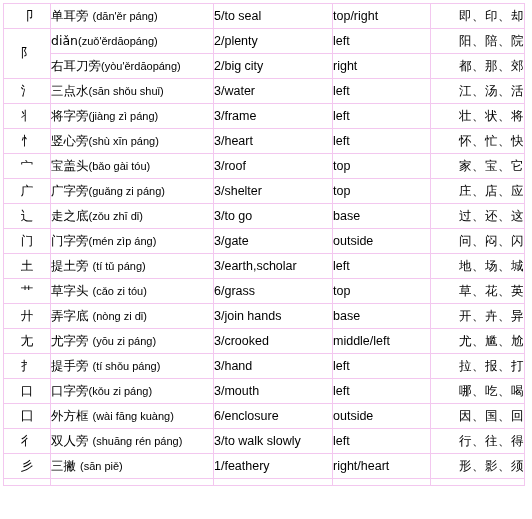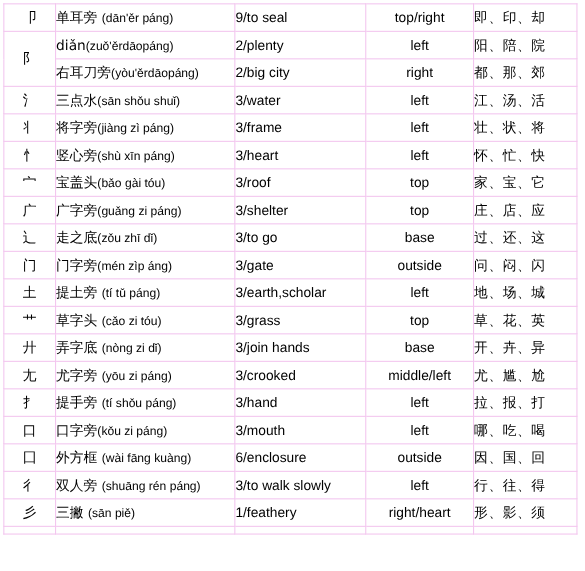--- a/index.html
+++ b/index.html
@@ -58,26 +58,26 @@
     font-family: "Liberation Sans", "DejaVu Sans", sans-serif;
     font-size: 11px;
   }
   td.cell-meaning {
     text-align: left;
     padding-left: 3px;
     font-size: 12.5px;
     white-space: nowrap;
   }
   td.cell-position {
-    text-align: center;
+    text-align: left;
     font-size: 12.5px;
     white-space: nowrap;
   }
   td.cell-examples {
-    text-align: left;
+    text-align: right;
     font-size: 13.5px;
     font-family: "DejaVu Sans", "Liberation Sans", sans-serif;
     letter-spacing: 0.5px;
     white-space: nowrap;
   }
   tr.row-clipped td {
     height: 7px;
     overflow: hidden;
   }
   tr.row-clipped td > * {
@@ -96,21 +96,21 @@
       <col class="c-name">
       <col class="c-meaning">
       <col class="c-position">
       <col class="c-examples">
     </colgroup>
     <tbody>
 
       <tr>
         <td class="cell-radical" rowspan="1"><span>卩</span></td>
         <td class="cell-name"><span>单耳旁</span> <span class="pinyin">(dān'ěr páng)</span></td>
-        <td class="cell-meaning"><span>9/to seal</span></td>
+        <td class="cell-meaning"><span>5/to seal</span></td>
         <td class="cell-position"><span>top/right</span></td>
         <td class="cell-examples"><span>即、印、却</span></td>
       </tr>
 
       <tr>
         <td class="cell-radical" rowspan="2"><span>阝</span></td>
         <td class="cell-name"><span>diǎn</span><span class="pinyin">(zuǒ'ěrdāopáng)</span></td>
         <td class="cell-meaning"><span>2/plenty</span></td>
         <td class="cell-position"><span>left</span></td>
         <td class="cell-examples"><span>阳、陪、院</span></td>
@@ -183,21 +183,21 @@
         <td class="cell-radical"><span>土</span></td>
         <td class="cell-name"><span>提土旁</span> <span class="pinyin">(tí tǔ páng)</span></td>
         <td class="cell-meaning"><span>3/earth,scholar</span></td>
         <td class="cell-position"><span>left</span></td>
         <td class="cell-examples"><span>地、场、城</span></td>
       </tr>
 
       <tr>
         <td class="cell-radical"><span>艹</span></td>
         <td class="cell-name"><span>草字头</span> <span class="pinyin">(cǎo zi tóu)</span></td>
-        <td class="cell-meaning"><span>3/grass</span></td>
+        <td class="cell-meaning"><span>6/grass</span></td>
         <td class="cell-position"><span>top</span></td>
         <td class="cell-examples"><span>草、花、英</span></td>
       </tr>
 
       <tr>
         <td class="cell-radical"><span>廾</span></td>
         <td class="cell-name"><span>弄字底</span> <span class="pinyin">(nòng zi dǐ)</span></td>
         <td class="cell-meaning"><span>3/join hands</span></td>
         <td class="cell-position"><span>base</span></td>
         <td class="cell-examples"><span>开、卉、异</span></td>

